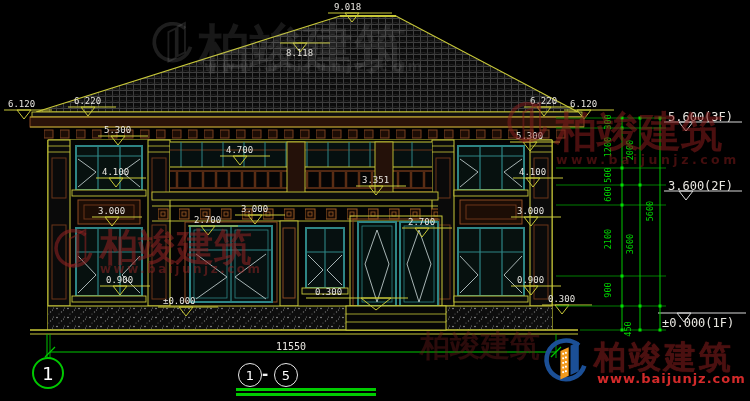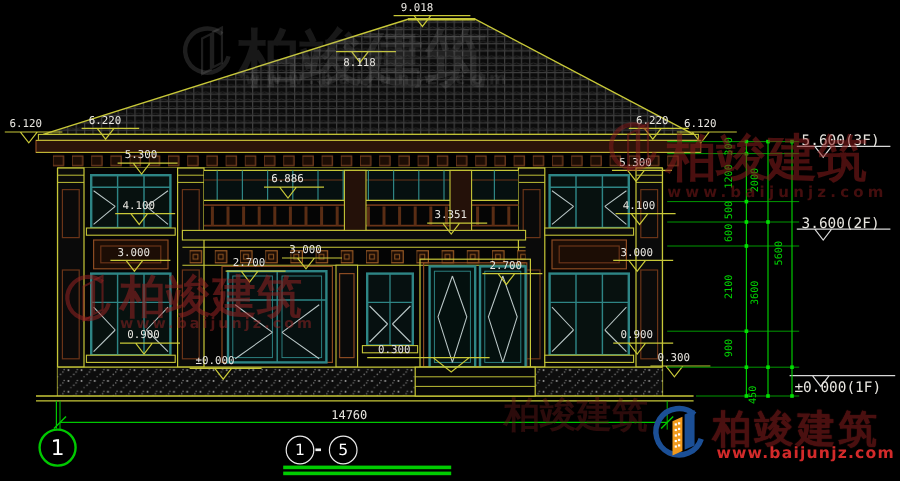--- a/index.html
+++ b/index.html
@@ -250,21 +250,21 @@
   <div class="lbl" style="left:286px;top:48px">8.118</div>
 
   <div class="lbl" style="left:8px;top:99px">6.120</div>
   <div class="lbl" style="left:74px;top:96px">6.220</div>
   <div class="lbl" style="left:104px;top:125px">5.300</div>
   <div class="lbl" style="left:102px;top:167px">4.100</div>
   <div class="lbl" style="left:98px;top:206px">3.000</div>
   <div class="lbl" style="left:106px;top:275px">0.900</div>
   <div class="lbl" style="left:163px;top:296px">±0.000</div>
 
-  <div class="lbl" style="left:226px;top:145px">6.886</div>
+  <div class="lbl" style="left:226px;top:145px">4.700</div>
   <div class="lbl" style="left:362px;top:175px">3.351</div>
   <div class="lbl" style="left:241px;top:204px">3.000</div>
   <div class="lbl" style="left:194px;top:215px">2.700</div>
   <div class="lbl" style="left:315px;top:287px">0.300</div>
   <div class="lbl" style="left:408px;top:217px">2.700</div>
 
   <div class="lbl" style="left:530px;top:96px">6.220</div>
   <div class="lbl" style="left:570px;top:99px">6.120</div>
   <div class="lbl" style="left:516px;top:131px">5.300</div>
   <div class="lbl" style="left:519px;top:167px">4.100</div>
@@ -280,21 +280,21 @@
   <div class="chain" style="left:586px;top:142px">1200</div>
   <div class="chain" style="left:586px;top:170px">500</div>
   <div class="chain" style="left:586px;top:189px">600</div>
   <div class="chain" style="left:586px;top:234px">2100</div>
   <div class="chain" style="left:586px;top:285px">900</div>
   <div class="chain" style="left:606px;top:324px">450</div>
   <div class="chain" style="left:608px;top:145px">2000</div>
   <div class="chain" style="left:608px;top:239px">3600</div>
   <div class="chain" style="left:628px;top:206px">5600</div>
 
-  <div class="total" style="left:276px;top:341px">14760</div>
+  <div class="total" style="left:276px;top:341px">11550</div>
 
   <div class="bubble" style="left:32px;top:357px">1</div>
 
   <div class="axis-circle" style="left:238px;top:363px">1</div>
   <div class="title-cjk" style="left:262px;top:365px;font-size:15px;letter-spacing:0">-</div>
   <div class="axis-circle" style="left:274px;top:363px">5</div>
   <div class="uline" style="left:236px;top:388px;width:140px"></div>
   <div class="uline" style="left:236px;top:393px;width:140px"></div>
 
   <svg class="wm-glyph" style="left:150px;top:18px;color:rgba(150,150,150,.2)" width="46" height="54" viewBox="0 0 50 56">

